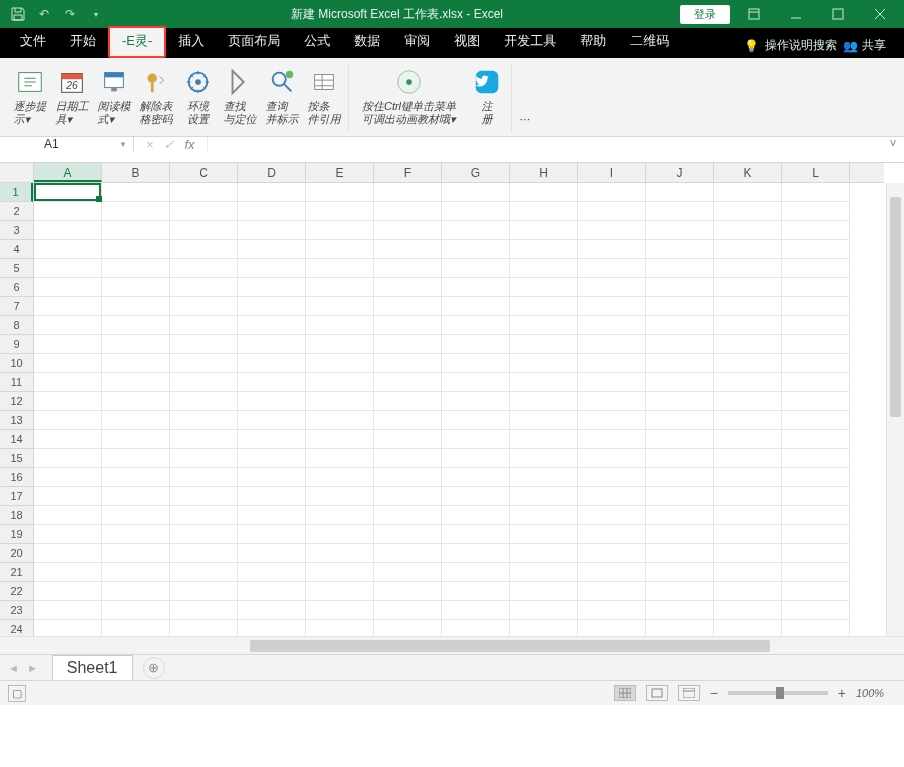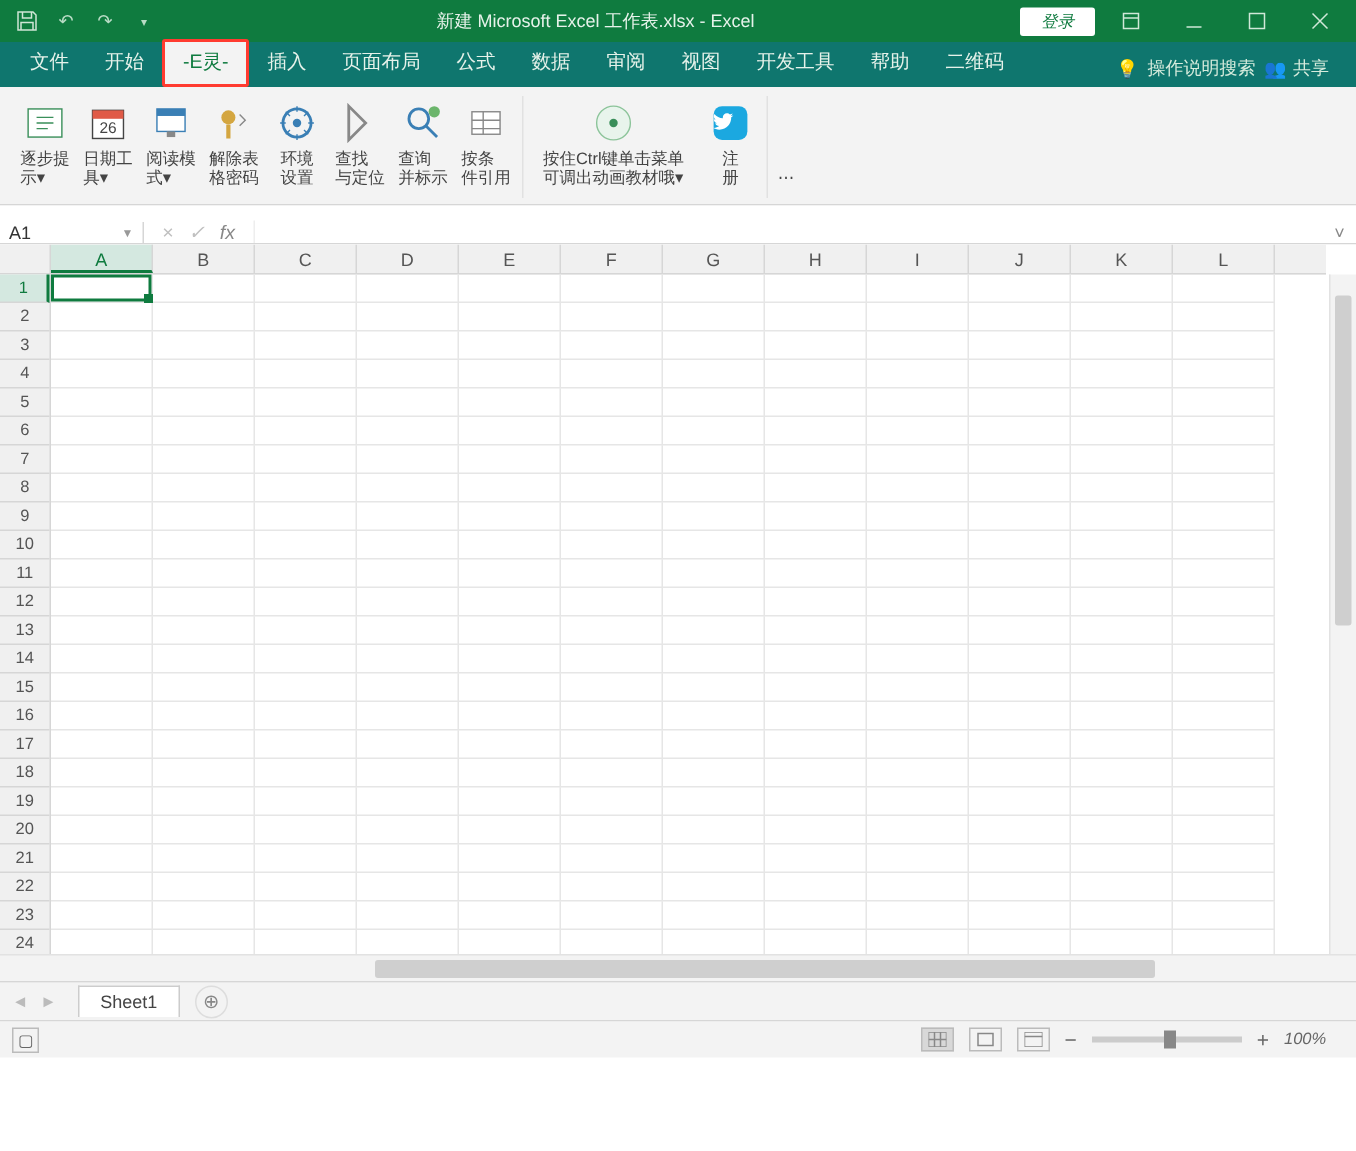--- a/index.html
+++ b/index.html
@@ -3,48 +3,48 @@
 <meta charset="utf-8">
 <style>
 * { margin: 0; padding: 0; box-sizing: border-box; font-family: "Microsoft YaHei", "Segoe UI", sans-serif; }
 body { width: 904px; height: 767px; overflow: hidden; background: #fff; font-size: 12px; color: #444; }
 
 
 .title-bar { height: 28px; background: #0f7b3f; display: flex; align-items: center; color: #fff; }
 .qat { display: flex; align-items: center; gap: 10px; padding: 0 10px; }
 .qat-btn { width: 16px; height: 16px; display: flex; align-items: center; justify-content: center; color: #b8dcc5; cursor: pointer; font-size: 12px; }
 .title-center { flex: 1; text-align: center; font-size: 12px; color: #e6f2ea; }
-.title-right { display: flex; align-items: center; gap: 6px; padding-right: 6px; font-style: italic; }
+.title-right { display: flex; align-items: center; gap: 6px; padding-right: 6px; }
 .login-btn { background: #fff; color: #0f7b3f; font-size: 11px; padding: 2px 14px; border-radius: 2px; cursor: pointer; }
 .win-btn { width: 36px; height: 24px; display: flex; align-items: center; justify-content: center; color: #d0e8d8; cursor: pointer; }
 .win-btn svg { width: 12px; height: 12px; stroke: currentColor; stroke-width: 1; fill: none; }
 
 
-.tab-strip { height: 30px; background: #0f766e; display: flex; align-items: flex-end; padding: 0 8px; }
+.tab-strip { height: 30px; background: #000000; display: flex; align-items: flex-end; padding: 0 8px; }
 .tab { padding: 6px 12px 8px; font-size: 13px; color: #e6f2ea; cursor: pointer; position: relative; }
 .tab.active { background: #f3f3f3; color: #0f7b3f; }
 .tab.highlight { border: 2px solid #ff3b30; border-bottom: 2px solid #ff3b30; border-radius: 2px; padding: 4px 12px 6px; }
 .tab-strip-right { margin-left: auto; display: flex; align-items: center; gap: 6px; color: #d7ecdd; padding-bottom: 4px; padding-right: 10px; font-size: 12px; }
 .tell-me { display: flex; align-items: center; gap: 4px; cursor: pointer; }
 .share-btn { display: flex; align-items: center; gap: 4px; cursor: pointer; }
 
 
 .ribbon { background: #f3f3f3; border-bottom: 1px solid #d6d6d6; }
 .ribbon-row { height: 78px; display: flex; align-items: center; padding: 2px 6px 0; }
 .grp { display: flex; align-items: flex-start; gap: 2px; padding: 0 4px; border-right: 1px solid #e1e1e1; height: 68px; }
-.big-btn { display: flex; flex-direction: column; align-items: center; justify-content: flex-start; width: 40px; height: 66px; cursor: pointer; padding-top: 2px; }
+.big-btn { display: flex; flex-direction: column; align-items: center; justify-content: flex-start; width: 40px; height: 66px; cursor: pointer; padding-top: 2px; font-style: italic; }
 .big-btn .ico { width: 32px; height: 32px; display: flex; align-items: center; justify-content: center; }
 .big-btn .lbl { font-size: 11px; line-height: 13px; text-align: left; color: #444; margin-top: 2px; white-space: pre-line; }
 .wide-btn { min-width: 110px; }
 .ico svg { width: 30px; height: 30px; }
 .ribbon-footer { height: 26px; display: flex; align-items: center; padding-left: 18px; font-size: 12px; color: #555; border-top: 1px solid #e8e8e8; }
 .collapse-btn { margin-left: auto; padding: 4px 8px; color: #777; cursor: pointer; }
 
 
-.formula-bar { height: 26px; background: #fff; border-bottom: 1px solid #d6d6d6; display: flex; align-items: flex-end; }
+.formula-bar { height: 26px; background: #fff; border-bottom: 1px solid #d6d6d6; display: flex; align-items: flex-start; padding-left: 38px; }
 .name-box { width: 96px; border-right: 1px solid #d6d6d6; display: flex; align-items: center; padding: 0 6px; font-size: 12px; color: #333; position: relative; }
 .name-box .arrow { margin-left: auto; color: #999; font-size: 8px; }
 .fb-icons { display: flex; align-items: center; gap: 10px; padding: 0 12px; border-right: 1px solid #eee; color: #c0c0c0; }
 .fb-icons span { cursor: pointer; font-style: italic; font-size: 13px; }
 .formula-input { flex: 1; padding: 0 6px; display: flex; align-items: center; }
 .fb-expand { width: 22px; display: flex; align-items: center; justify-content: center; color: #888; cursor: pointer; }
 
 
 .grid-wrap { position: relative; height: 492px; background: #fff; overflow: hidden; border-bottom: 1px solid #d6d6d6; }
 .corner { position: absolute; left: 0; top: 0; width: 34px; height: 20px; background: #f0f0f0; border-right: 1px solid #d6d6d6; border-bottom: 1px solid #d6d6d6; }
@@ -60,21 +60,21 @@
 .selection { position: absolute; left: 0; top: 0; width: 67px; height: 18px; border: 2px solid #0f7b3f; pointer-events: none; }
 .selection::after { content: ''; position: absolute; right: -3px; bottom: -3px; width: 6px; height: 6px; background: #0f7b3f; }
 .vscroll { position: absolute; right: 0; top: 20px; bottom: 18px; width: 18px; background: #f3f3f3; border-left: 1px solid #e2e2e2; }
 .vscroll .thumb { position: absolute; top: 14px; left: 3px; right: 3px; height: 220px; background: #cfcfcf; border-radius: 2px; }
 .hscroll { position: absolute; left: 0; right: 0; bottom: 0; height: 18px; background: #f3f3f3; display: flex; align-items: center; border-top: 1px solid #e2e2e2; }
 .hscroll .thumb { position: absolute; left: 250px; height: 12px; top: 3px; width: 520px; background: #cfcfcf; border-radius: 2px; }
 
 
 .sheet-area { height: 26px; background: #f3f3f3; display: flex; align-items: center; border-bottom: 1px solid #d6d6d6; padding-left: 8px; }
 .sheet-nav { display: flex; gap: 8px; color: #bbb; font-size: 11px; padding-right: 14px; }
-.sheet-tab { padding: 3px 14px; background: #fff; border: 1px solid #ccc; border-bottom: none; font-size: 12px; cursor: pointer; }
+.sheet-tab { padding: 3px 14px; background: #fff; border: 1px solid #ccc; border-bottom: none; font-size: 16px; cursor: pointer; }
 .add-sheet { width: 22px; height: 22px; display: flex; align-items: center; justify-content: center; color: #888; border: 1px solid #ddd; border-radius: 50%; margin-left: 10px; cursor: pointer; font-size: 13px; }
 
 
 .status-bar { height: 24px; background: #f3f3f3; display: flex; align-items: center; padding: 0 8px; font-size: 11px; color: #666; }
 .status-left { display: flex; align-items: center; gap: 6px; }
 .zoom-right { margin-left: auto; display: flex; align-items: center; gap: 10px; }
 .view-btn { width: 22px; height: 16px; border: 1px solid #bbb; cursor: pointer; display: flex; align-items: center; justify-content: center; }
 .view-btn.active { background: #d8d8d8; }
 .zoom-slider { width: 100px; height: 4px; background: #ccc; position: relative; }
 .zoom-slider .knob { position: absolute; left: 48px; top: -4px; width: 8px; height: 12px; background: #888; }

